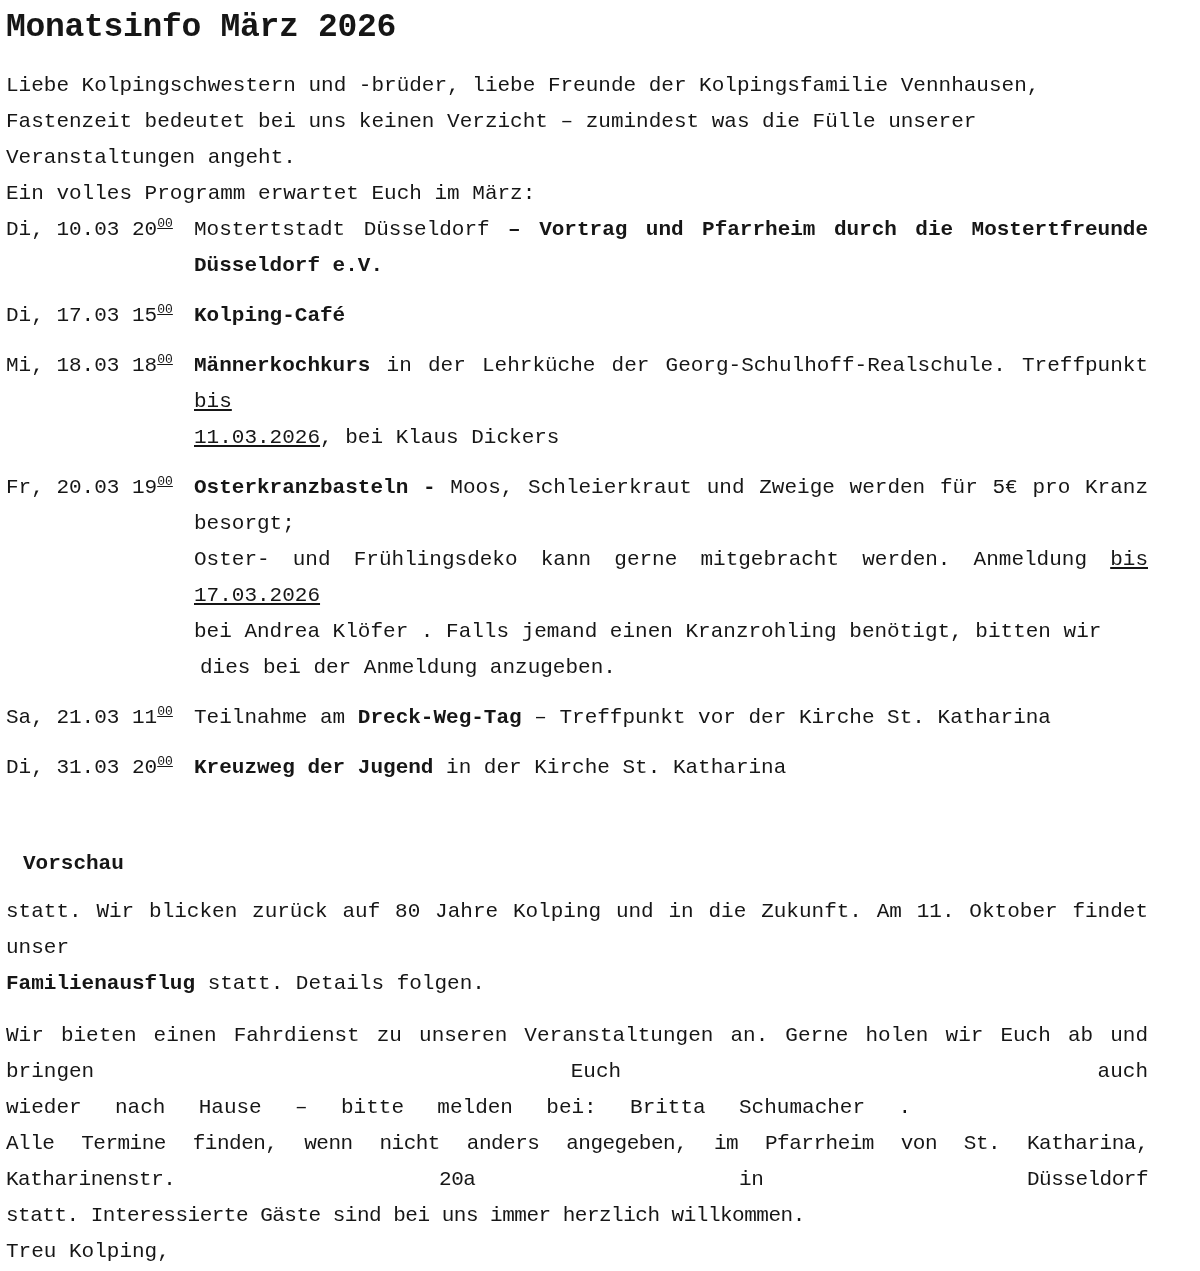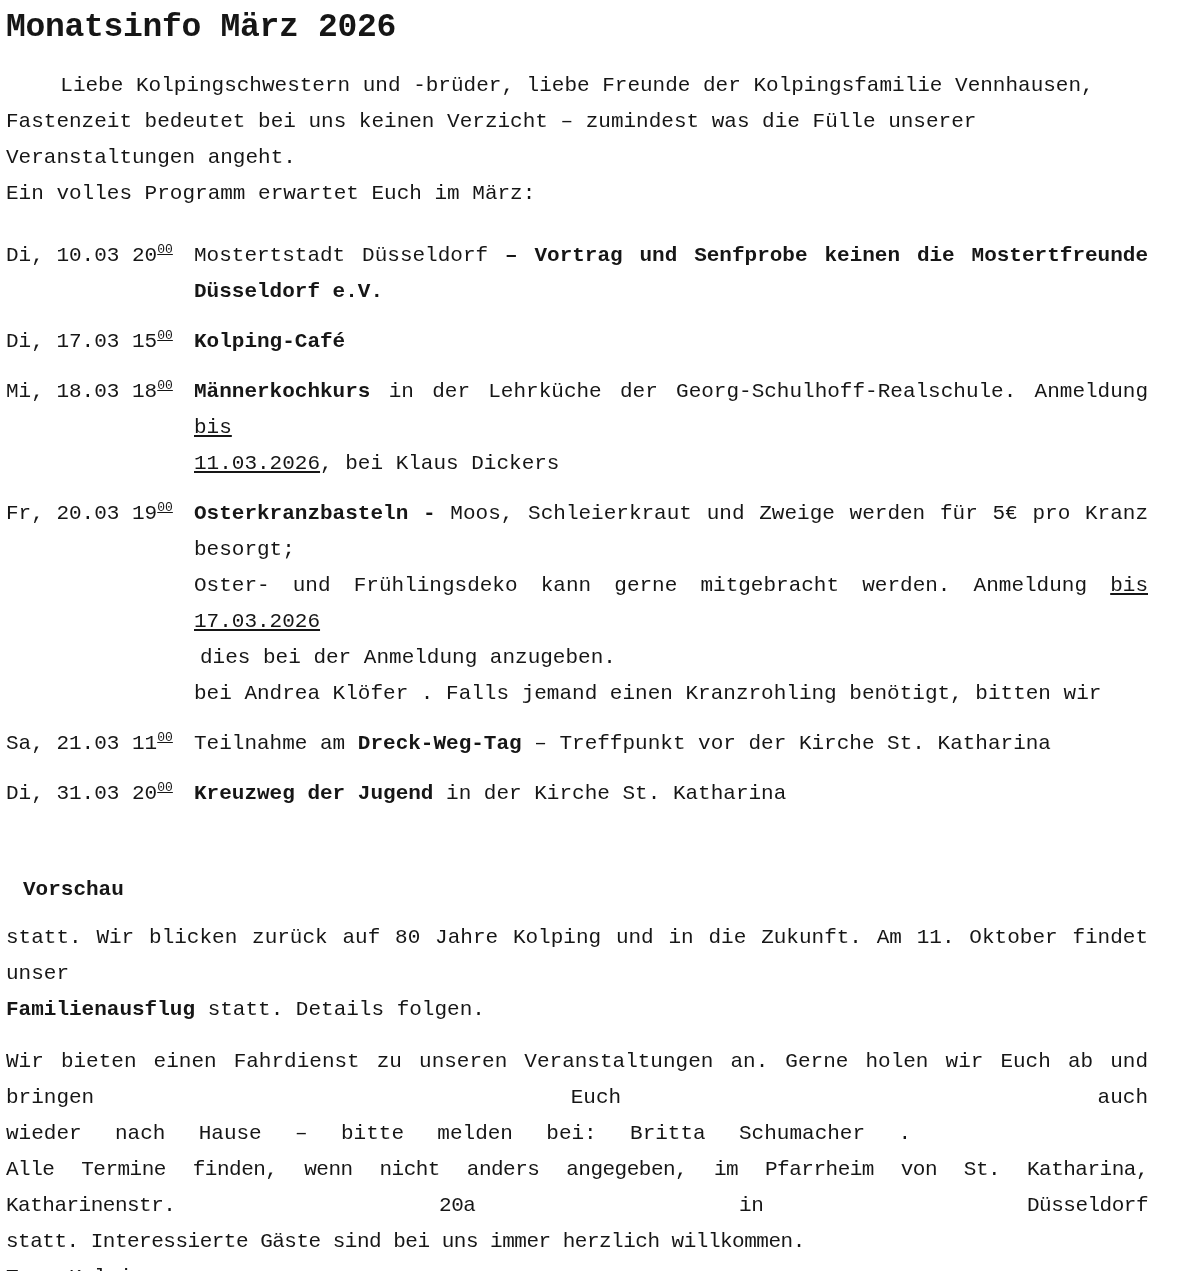--- a/index.html
+++ b/index.html
@@ -22,23 +22,23 @@
     letter-spacing:-0.3px;
   }
   h2{
     font-size:21px;
     line-height:36px;
     margin:60px 0 12px 17px;
     font-weight:700;
   }
   .line{margin:0;}
   p.line{margin:0;}
-  .salutation{margin-bottom:34px;text-align:center;}
+  .salutation{margin-bottom:34px;}
   .para{margin:0;}
-  .intro{margin-bottom:26px;}
+  .intro{}
   #events .event{
     display:grid;
     grid-template-columns:188px 1fr;
     margin-bottom:14px;
   }
   .edate{white-space:nowrap;}
   .b{font-weight:700;}
   .u{text-decoration:underline;}
   .sup{
     vertical-align:super;
@@ -69,44 +69,44 @@
 
   <div class="para intro">
     <div class="line">Fastenzeit bedeutet bei uns keinen Verzicht – zumindest was die Fülle unserer Veranstaltungen angeht.</div>
     <div class="line">Ein volles Programm erwartet Euch im März:</div>
   </div>
 
   <div id="events">
       <div class="event">
         <div class="edate"><span>Di, 10.03 20</span><span class="u sup">00</span></div>
         <div class="ebody">
-          <div class="line jl"><span>Mostertstadt Düsseldorf </span><span class="b">– Vortrag und Senfprobe keinen die Mostertfreunde</span></div>
+          <div class="line jl"><span>Mostertstadt Düsseldorf </span><span class="b">– Vortrag und Pfarrheim durch die Mostertfreunde</span></div>
           <div class="line"><span class="b">Düsseldorf e.V.</span></div>
         </div>
       </div>
       <div class="event">
         <div class="edate"><span>Di, 17.03 15</span><span class="u sup">00</span></div>
         <div class="ebody">
           <div class="line"><span class="b">Kolping-Café</span></div>
         </div>
       </div>
       <div class="event">
         <div class="edate"><span>Mi, 18.03 18</span><span class="u sup">00</span></div>
         <div class="ebody">
-          <div class="line jl"><span class="b">Männerkochkurs</span><span> in der Lehrküche der Georg-Schulhoff-Realschule. Anmeldung </span><span class="u">bis</span></div>
+          <div class="line jl"><span class="b">Männerkochkurs</span><span> in der Lehrküche der Georg-Schulhoff-Realschule. Treffpunkt </span><span class="u">bis</span></div>
           <div class="line"><span class="u">11.03.2026</span><span>, bei Klaus Dickers</span></div>
         </div>
       </div>
       <div class="event">
         <div class="edate"><span>Fr, 20.03 19</span><span class="u sup">00</span></div>
         <div class="ebody">
           <div class="line jl"><span class="b">Osterkranzbasteln - </span><span>Moos, Schleierkraut und Zweige werden für 5€ pro Kranz besorgt;</span></div>
           <div class="line jl"><span>Oster- und Frühlingsdeko kann gerne mitgebracht werden. Anmeldung </span><span class="u">bis 17.03.2026</span></div>
+          <div class="line"><span>bei Andrea Klöfer . Falls jemand einen Kranzrohling benötigt, bitten wir</span></div>
           <div class="line ind"><span>dies bei der Anmeldung anzugeben.</span></div>
-          <div class="line"><span>bei Andrea Klöfer . Falls jemand einen Kranzrohling benötigt, bitten wir</span></div>
         </div>
       </div>
       <div class="event">
         <div class="edate"><span>Sa, 21.03 11</span><span class="u sup">00</span></div>
         <div class="ebody">
           <div class="line"><span>Teilnahme am </span><span class="b">Dreck-Weg-Tag</span><span> – Treffpunkt vor der Kirche St. Katharina</span></div>
         </div>
       </div>
       <div class="event">
         <div class="edate"><span>Di, 31.03 20</span><span class="u sup">00</span></div>

